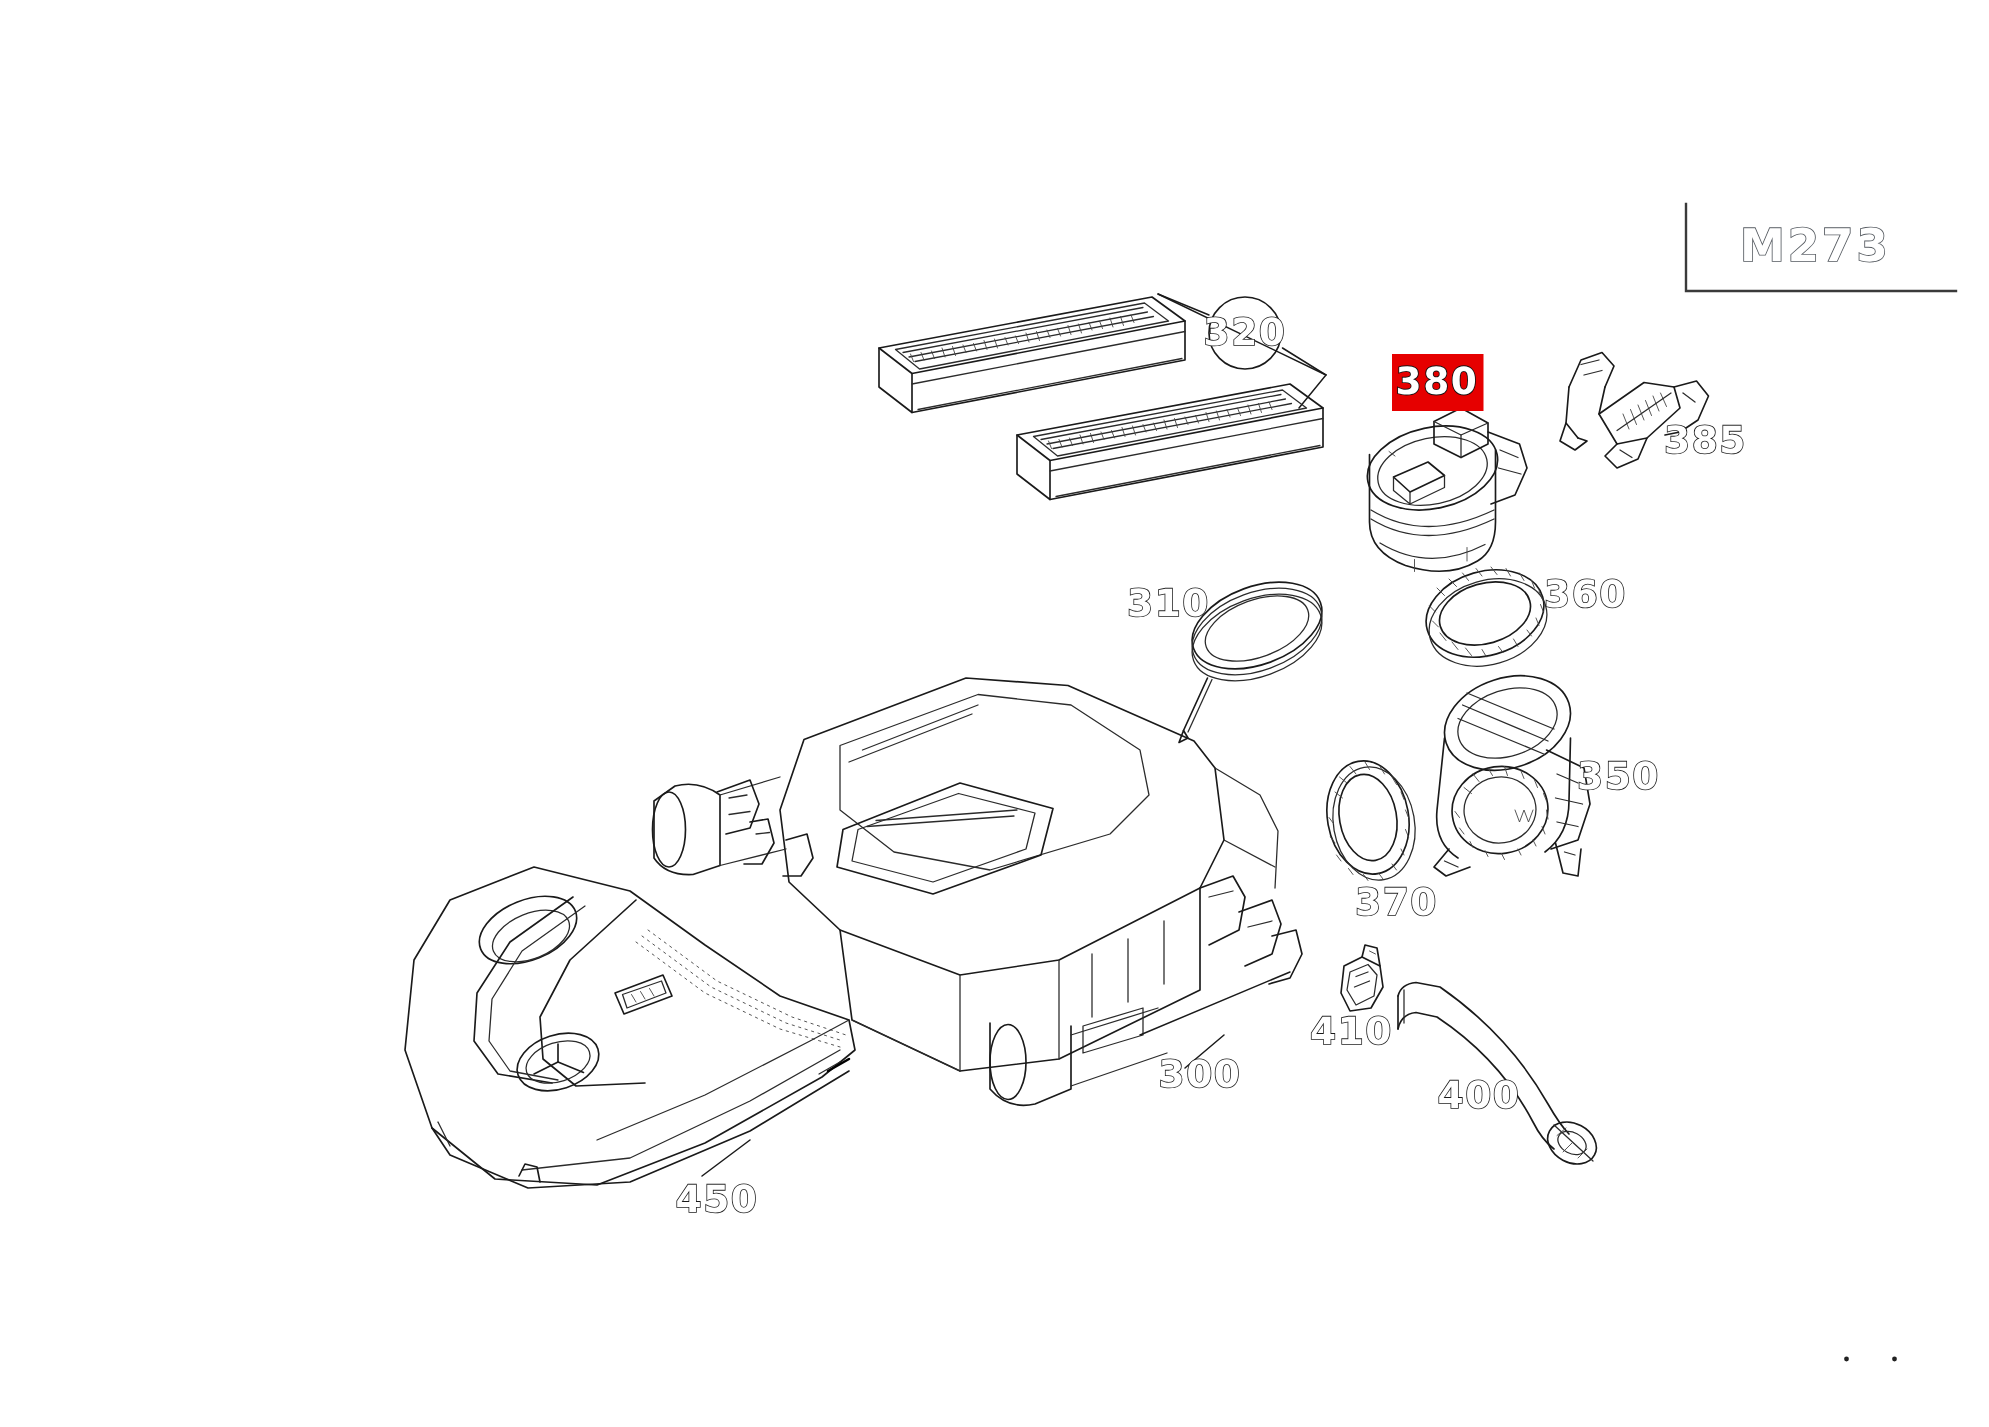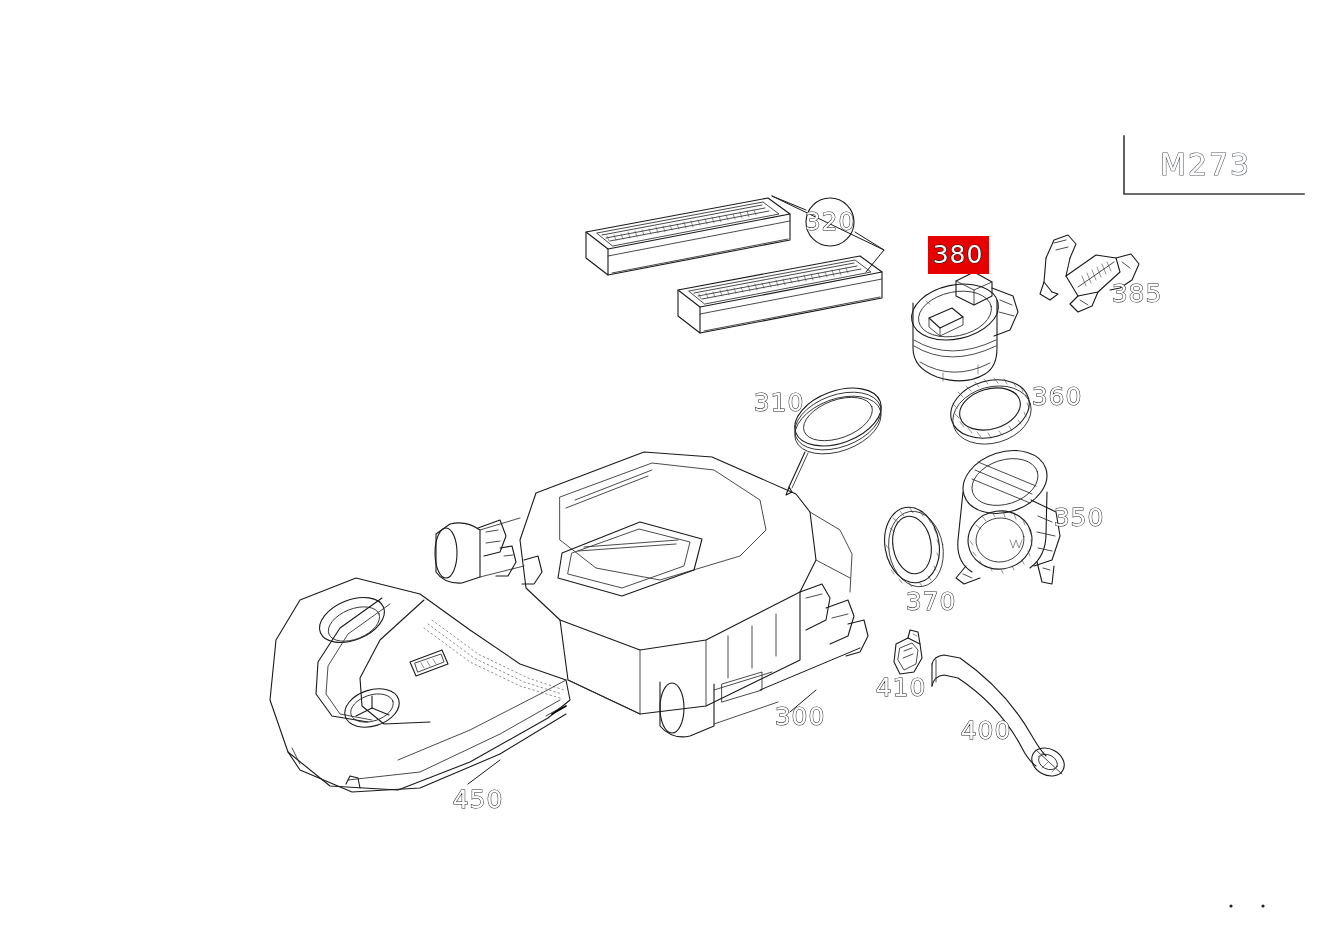--- a/index.html
+++ b/index.html
@@ -13,20 +13,21 @@
     height: 951px;
     position: relative;
     overflow: hidden;
     font-family: "Liberation Sans", sans-serif;
   }
   #diagram-root {
     position: absolute;
     left: 0; top: 0;
     width: 1326px;
     height: 951px;
+    font-weight: bold;
   }
   svg.sheet {
     position: absolute;
     left: 0; top: 0;
     width: 1326px;
     height: 951px;
     display: block;
   }
   
   .label-txt {

